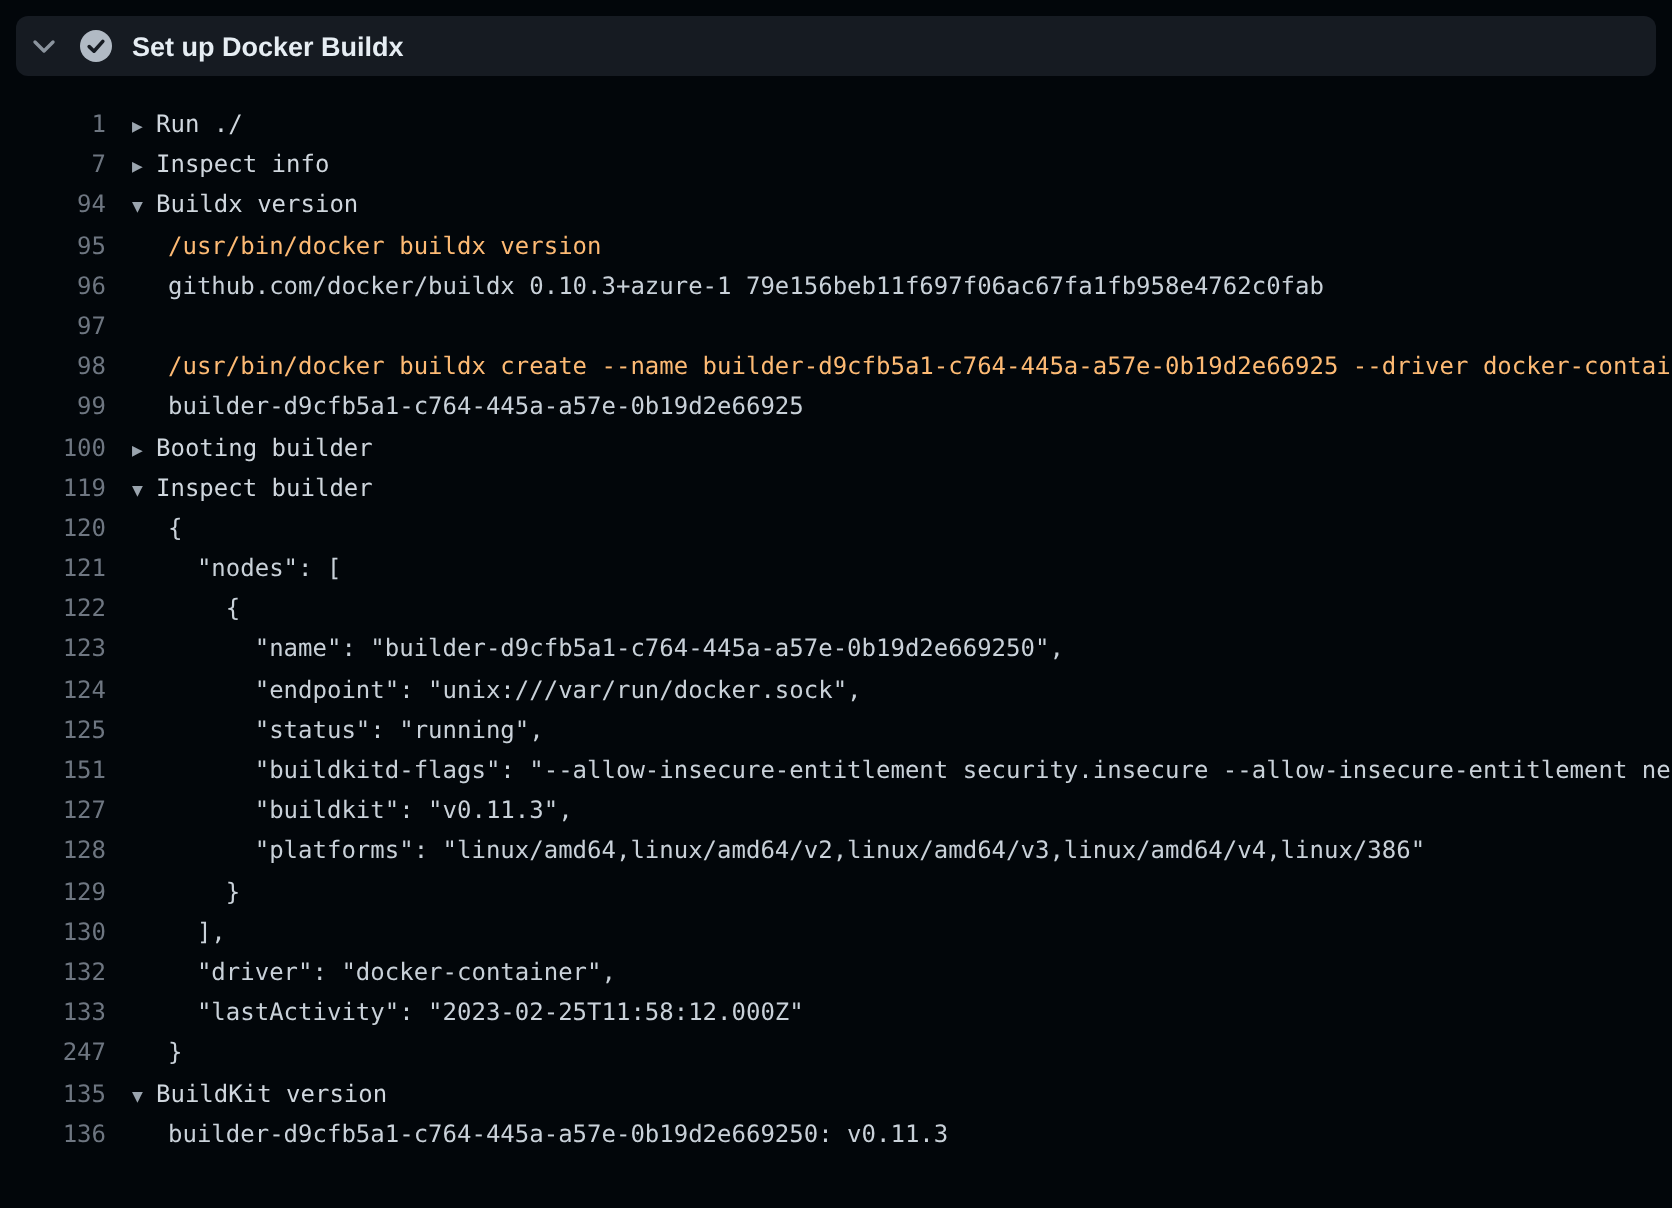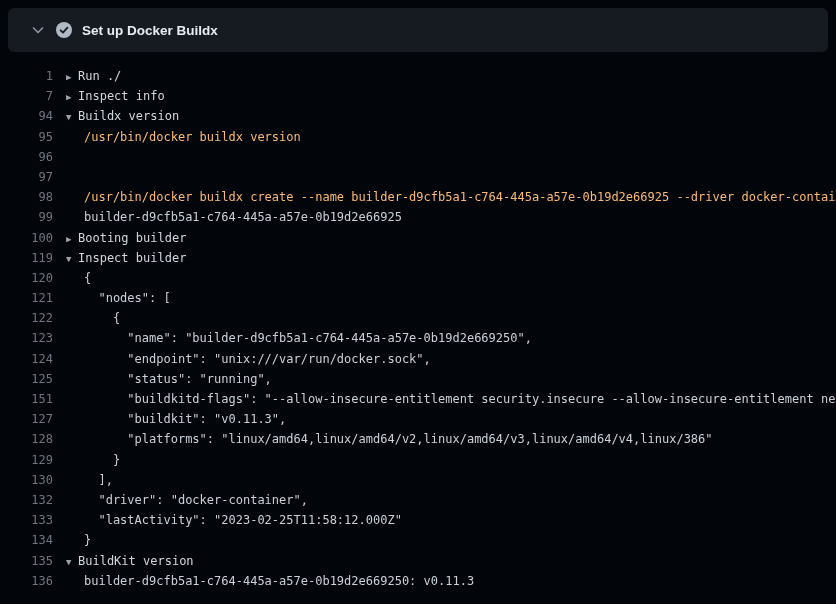--- a/index.html
+++ b/index.html
@@ -7,27 +7,27 @@
     padding: 0;
     width: 836px;
     height: 604px;
     overflow: hidden;
     background: #02060a;
   }
   * { box-sizing: border-box; }
 
   .step-header {
     margin: 8px;
-    height: 44px;
+    height: 30px;
     width: 820px;
     background: #161b22;
     border-radius: 6px;
     display: flex;
     align-items: center;
-    padding: 0 22px;
+    padding: 0 6px;
     cursor: pointer;
   }
   .step-header .hdr-icon {
     width: 16px;
     height: 16px;
     display: inline-flex;
     align-items: center;
     justify-content: center;
     flex: none;
   }
@@ -102,20 +102,21 @@
     <a class="gutter">7</a>
     <span class="content"><span class="tri">▶</span><span class="txt">Inspect info</span></span>
   </div><div class="row group_expanded">
     <a class="gutter">94</a>
     <span class="content"><span class="tri">▼</span><span class="txt">Buildx version</span></span>
   </div><div class="row command">
     <a class="gutter">95</a>
     <span class="content"><span class="txt">/usr/bin/docker buildx version</span></span>
   </div><div class="row output">
     <a class="gutter">96</a>
+    <span class="content"><span class="txt">github.com/docker/buildx 0.10.3+azure-1 79e156beb11f697f06ac67fa1fb958e4762c0fab</span></span>
   </div><div class="row group_expanded">
     <a class="gutter">97</a>
   </div><div class="row command">
     <a class="gutter">98</a>
     <span class="content"><span class="txt">/usr/bin/docker buildx create --name builder-d9cfb5a1-c764-445a-a57e-0b19d2e66925 --driver docker-container</span></span>
   </div><div class="row output">
     <a class="gutter">99</a>
     <span class="content"><span class="txt">builder-d9cfb5a1-c764-445a-a57e-0b19d2e66925</span></span>
   </div><div class="row group_collapsed">
     <a class="gutter">100</a>
@@ -156,21 +157,21 @@
   </div><div class="row output">
     <a class="gutter">130</a>
     <span class="content"><span class="txt">  ],</span></span>
   </div><div class="row output">
     <a class="gutter">132</a>
     <span class="content"><span class="txt">  "driver": "docker-container",</span></span>
   </div><div class="row output">
     <a class="gutter">133</a>
     <span class="content"><span class="txt">  "lastActivity": "2023-02-25T11:58:12.000Z"</span></span>
   </div><div class="row output">
-    <a class="gutter">134</a>
+    <a class="gutter">247</a>
     <span class="content"><span class="txt">}</span></span>
   </div><div class="row group_expanded">
     <a class="gutter">135</a>
     <span class="content"><span class="tri">▼</span><span class="txt">BuildKit version</span></span>
   </div><div class="row output">
     <a class="gutter">136</a>
     <span class="content"><span class="txt">builder-d9cfb5a1-c764-445a-a57e-0b19d2e669250: v0.11.3</span></span>
   </div></div>
 
 </body></html>

